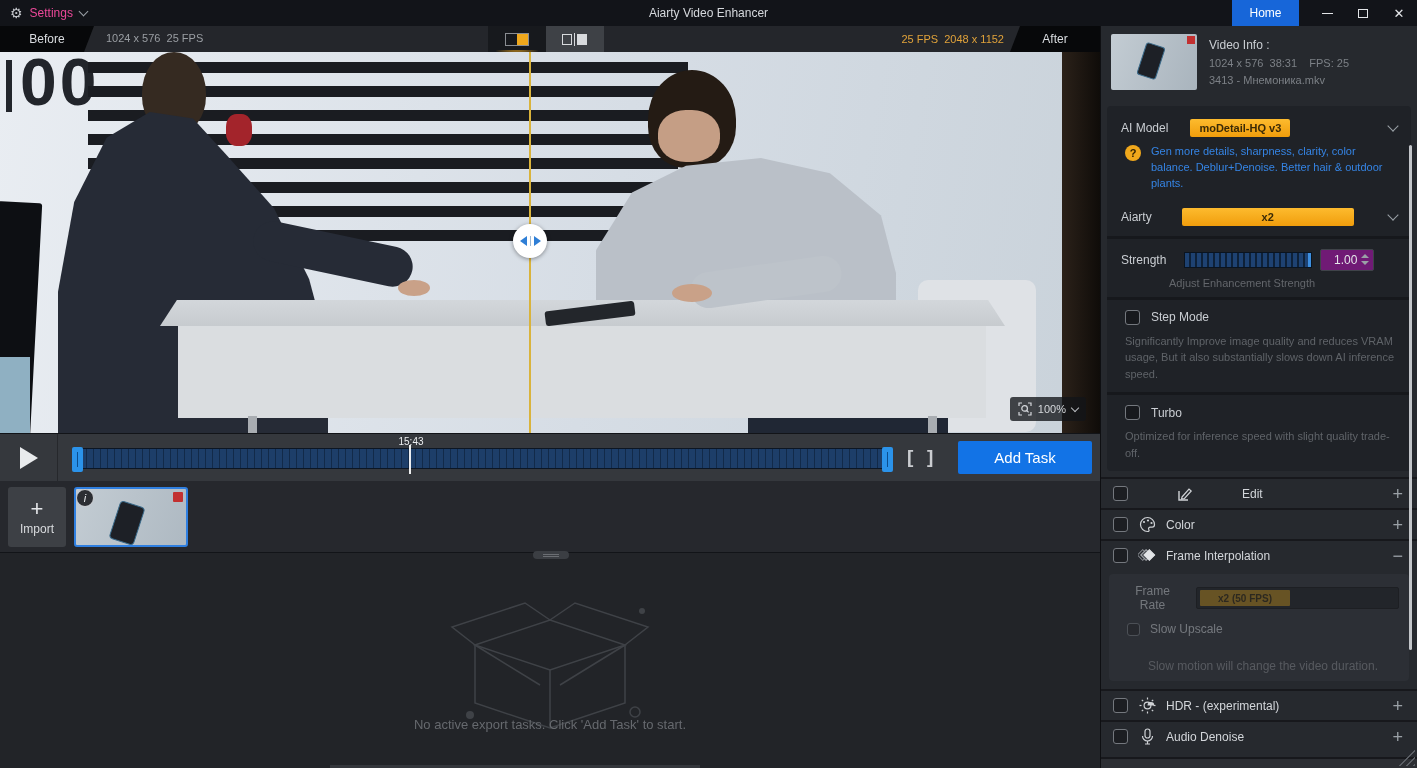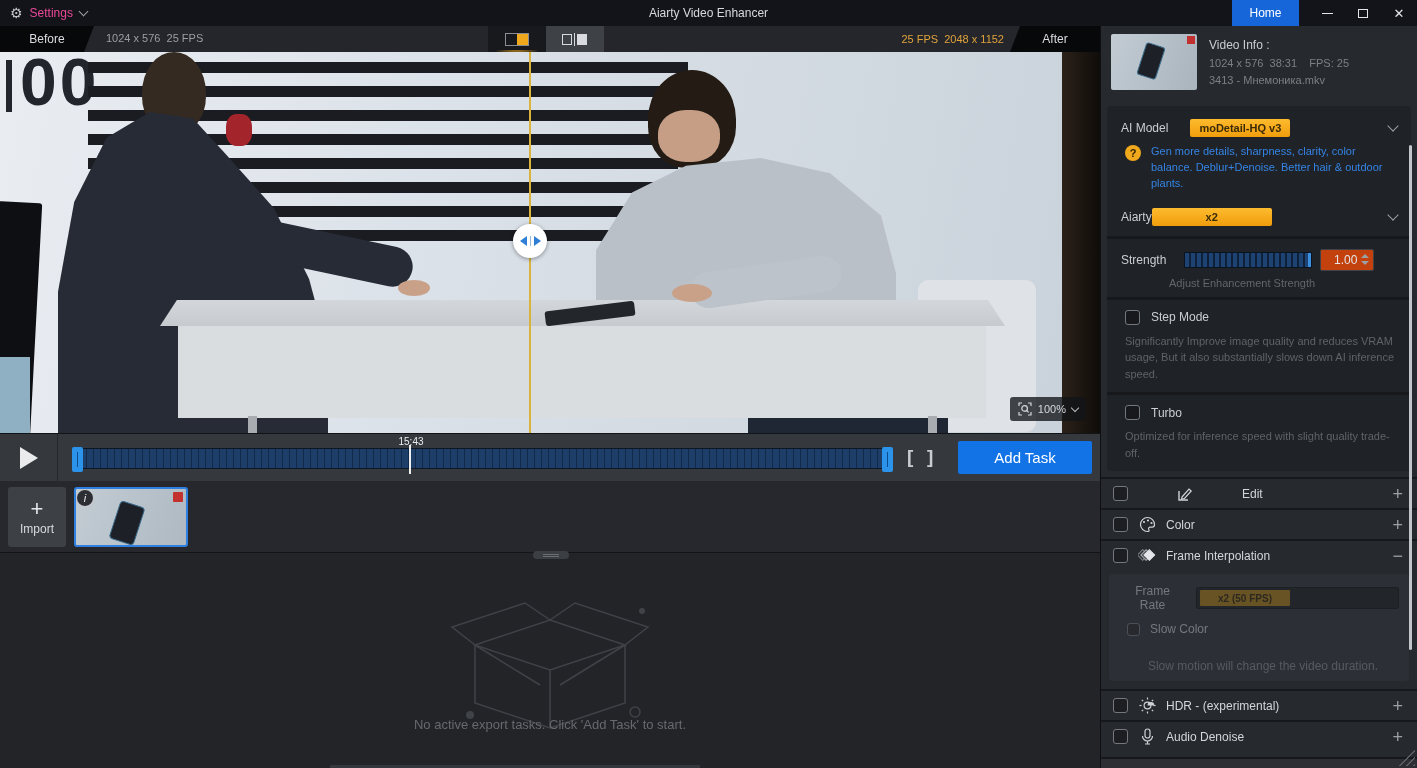--- a/index.html
+++ b/index.html
@@ -178,28 +178,28 @@
   .dd-chev { width:8px; height:8px; border-right:1.6px solid #9aa0a6; border-bottom:1.6px solid #9aa0a6;
     transform:rotate(45deg); margin-top:-4px; }
   .row-ai { height:38px; padding-top:6px; }
   .ai-btn { width:100px; margin-left:22px; }
   .row-ai .dd-chev { margin-left:auto; }
   .desc-row { display:flex; gap:10px; padding:0 14px 6px 18px; align-items:flex-start; }
   .help-ico { width:16px; height:16px; border-radius:50%; background:#f0a81c; color:#2c1f02; font-weight:bold;
     font-size:11px; display:flex; align-items:center; justify-content:center; flex-shrink:0; margin-top:1px; }
   .desc-blue { color:#3584e4; font-size:11px; line-height:1.45; width:246px; }
   .row-upscale { height:38px; }
-  .ups-btn { width:120px; }
+  .ups-btn { width:172px; margin-left:30px; }
   .row-upscale .dd-chev { margin-left:auto; }
 
   .row-strength { height:34px; padding-top:8px; }
   .strength-slider { position:relative; width:128px; height:16px; margin-left:18px;
     background:repeating-linear-gradient(90deg,#1e4272 0 4px,#0e2138 4px 6px); border:1px solid #0a1420; }
   .strength-fillend { position:absolute; right:0; top:0; width:3px; height:100%; background:#3d8fe0; }
-  .spin-box { display:flex; align-items:center; margin-left:8px; width:54px; height:22px; background:#c2410c;
+  .spin-box { display:flex; align-items:center; margin-left:8px; width:54px; height:22px; background:#701a75;
     border:1px solid #3f4349; border-radius:2px; padding:0 4px; }
   .spin-val { flex:1; text-align:right; color:#e4e6e9; font-size:12px; padding-right:4px; }
   .spin-arrows { display:flex; flex-direction:column; gap:3px; }
   .sp-up { width:0; height:0; border-left:4px solid transparent; border-right:4px solid transparent;
     border-bottom:4px solid #9aa0a6; }
   .sp-dn { width:0; height:0; border-left:4px solid transparent; border-right:4px solid transparent;
     border-top:4px solid #9aa0a6; }
   .strength-cap { color:#63666b; font-size:11px; padding:4px 0 8px 62px; }
 
   .cb { width:15px; height:15px; border:1px solid #74787e; border-radius:3px; background:rgba(0,0,0,.25);
@@ -496,21 +496,21 @@
   <div class="fi-panel">
     <div class="dim">
       <div class="fi-rate-row">
         <span class="lab">Frame Rate</span>
         <span class="fi-input">
           <span class="fi-orange">x2 (50 FPS)</span>
         </span>
       </div>
       <div class="fi-sm-row">
         <span class="cb cb-sm"></span>
-        <span class="lab">Slow Color</span>
+        <span class="lab">Slow Upscale</span>
       </div>
       <div class="fi-note">Slow motion will change the video duration.</div>
     </div>
   </div>
 
   <div class="sec-row" style="margin-top:8px;">
     <span class="cb"></span>
     <span class="sec-ico">
       <svg width="17" height="17" viewBox="0 0 17 17">
           <circle cx="8.5" cy="8.5" r="3.4" stroke="#cfd2d6" stroke-width="1.2" fill="none"></circle>

